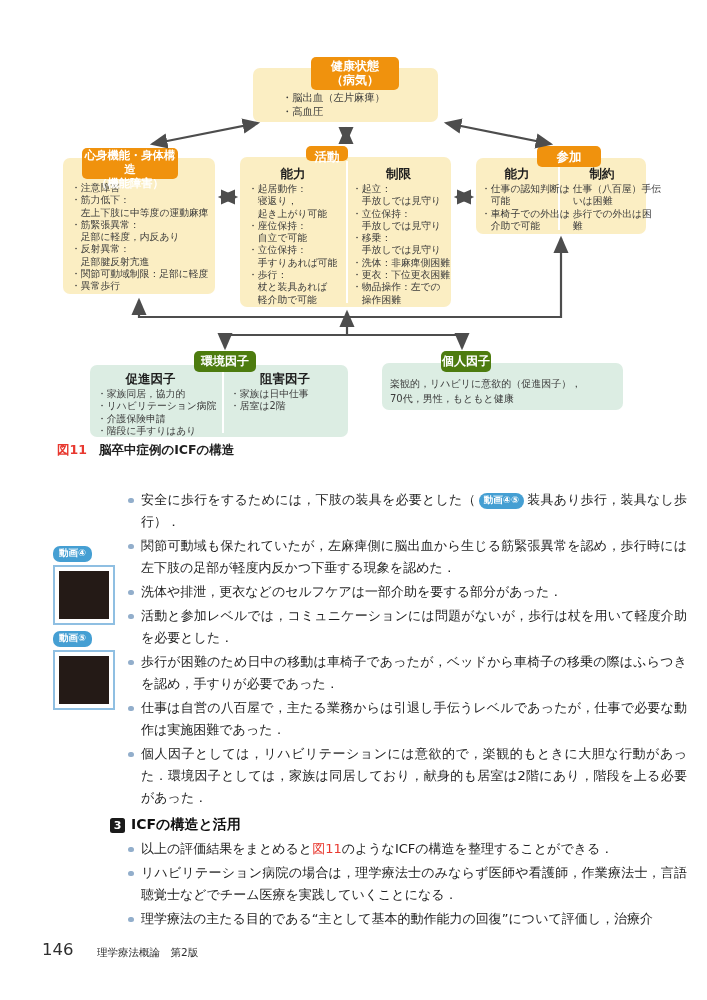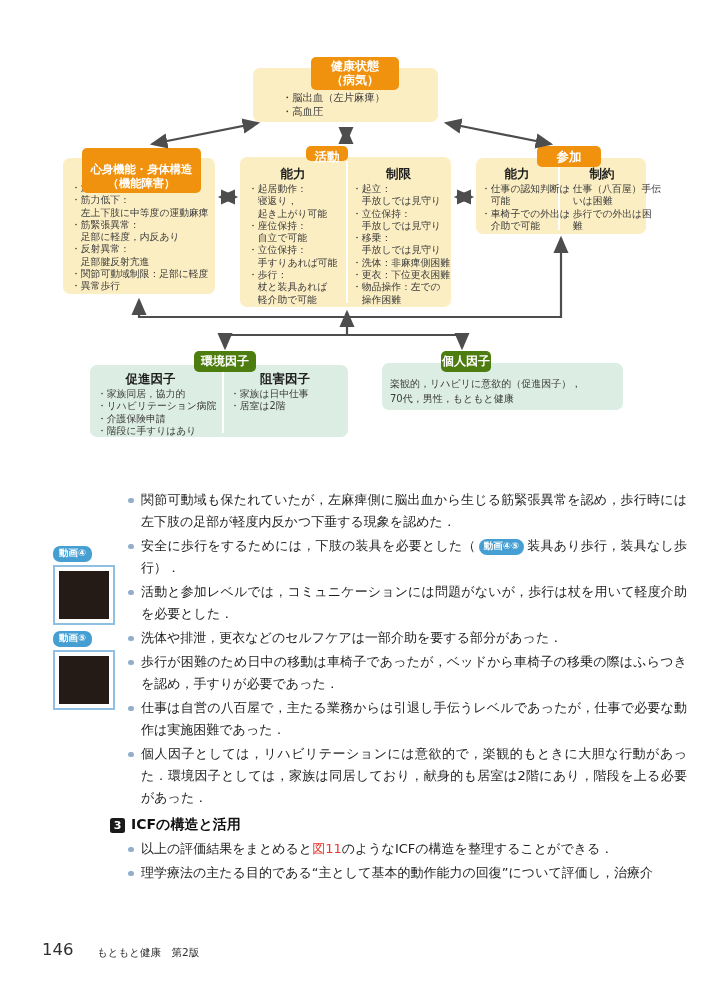--- a/index.html
+++ b/index.html
@@ -53,21 +53,21 @@
     <div class="badge" style="left:311px;top:57px;width:88px;height:31px;padding-top:2px;font-size:12px;">
         <div class="ln">健康状態</div>
         <div class="ln">（病気）</div>
       </div>
     <div class="bcontent" style="left:282px;top:90px;font-size:10.3px;line-height:14px;">
         <div class="ln">・脳出血（左片麻痺）</div>
         <div class="ln">・高血圧</div>
       </div>
 
     <div class="ybox" style="left:63px;top:158px;width:152px;height:136px;"></div>
-    <div class="badge" style="left:82px;top:148px;width:119px;height:30px;padding-top:15px;font-size:11.3px;">
+    <div class="badge" style="left:82px;top:148px;width:96px;height:30px;padding-top:1px;font-size:11.3px;">
         <div class="ln">心身機能・身体構造</div>
         <div class="ln">（機能障害）</div>
       </div>
     <div class="bcontent" style="left:71px;top:182px;">
         <div class="ln">・注意障害</div>
         <div class="ln">・筋力低下：</div>
         <div class="ln">　左上下肢に中等度の運動麻痺</div>
         <div class="ln">・筋緊張異常：</div>
         <div class="ln">　足部に軽度，内反あり</div>
         <div class="ln">・反射異常：</div>
@@ -161,49 +161,53 @@
         <line x1="446" y1="123" x2="551" y2="144" marker-start="url(#as)" marker-end="url(#ae)"></line>
         <line x1="346" y1="129" x2="346" y2="142" marker-start="url(#as)" marker-end="url(#ae)"></line>
         <line x1="220" y1="197" x2="236" y2="197" marker-start="url(#as)" marker-end="url(#ae)"></line>
         <line x1="456" y1="197" x2="472" y2="197" marker-start="url(#as)" marker-end="url(#ae)"></line>
         <path d="M139,300 L139,317 L561,317 L561,238" marker-start="url(#as)" marker-end="url(#ae)"></path>
         <path d="M347,335 L347,312" marker-end="url(#ae)"></path>
         <path d="M225,348 L225,335 L462,335 L462,348" marker-start="url(#as)" marker-end="url(#ae)"></path>
       </g>
     </svg>
 
+    <div class="caption">
+      <span class="figno">図11</span><span>脳卒中症例のICFの構造</span>
+    </div>
   </div>
 
   <div class="video" style="top:541px;">
     <span class="vbadge">動画④</span>
     <div class="qr">
         <div class="qr-inner"></div>
       </div>
   </div>
   <div class="video" style="top:626px;">
     <span class="vbadge">動画⑤</span>
     <div class="qr">
         <div class="qr-inner"></div>
       </div>
   </div>
 
   <div class="bodytext">
+    <p class="para"><span class="dot"></span><span>安全に歩行をするためには，下肢の装具を必要とした（</span><span class="ibadge">動画④⑤</span><span>装具あり歩行，装具なし歩行）．</span></p>
     <p class="para"><span class="dot"></span><span>関節可動域も保たれていたが，左麻痺側に脳出血から生じる筋緊張異常を認め，歩行時には左下肢の足部が軽度内反かつ下垂する現象を認めた．</span></p>
-    <p class="para"><span class="dot"></span><span>安全に歩行をするためには，下肢の装具を必要とした（</span><span class="ibadge">動画④⑤</span><span>装具あり歩行，装具なし歩行）．</span></p>
+    <p class="para"><span class="dot"></span><span>洗体や排泄，更衣などのセルフケアは一部介助を要する部分があった．</span></p>
     <p class="para"><span class="dot"></span><span>活動と参加レベルでは，コミュニケーションには問題がないが，歩行は杖を用いて軽度介助を必要とした．</span></p>
-    <p class="para"><span class="dot"></span><span>洗体や排泄，更衣などのセルフケアは一部介助を要する部分があった．</span></p>
     <p class="para"><span class="dot"></span><span>歩行が困難のため日中の移動は車椅子であったが，ベッドから車椅子の移乗の際はふらつきを認め，手すりが必要であった．</span></p>
     <p class="para"><span class="dot"></span><span>仕事は自営の八百屋で，主たる業務からは引退し手伝うレベルであったが，仕事で必要な動作は実施困難であった．</span></p>
     <p class="para"><span class="dot"></span><span>個人因子としては，リハビリテーションには意欲的で，楽観的もときに大胆な行動があった．環境因子としては，家族は同居しており，献身的も居室は2階にあり，階段を上る必要があった．</span></p>
 
     <div class="sect">
       <span class="sect-num">3</span>
       <span class="sect-title">ICFの構造と活用</span>
     </div>
 
     <p class="para"><span class="dot"></span><span>以上の評価結果をまとめると</span><span class="figref">図11</span><span>のようなICFの構造を整理することができる．</span></p>
+    <p class="para"><span class="dot"></span><span>リハビリテーション病院の場合は，理学療法士のみならず医師や看護師，作業療法士，言語聴覚士などでチーム医療を実践していくことになる．</span></p>
     <p class="para"><span class="dot"></span><span>理学療法の主たる目的である“主として基本的動作能力の回復”について評価し，治療介</span></p>
   </div>
 
   <div class="pageno">146</div>
-  <div class="booktitle">もともと健康　第2版</div>
+  <div class="booktitle">理学療法概論　第2版</div>
 
 </div>
 
 </body></html>

